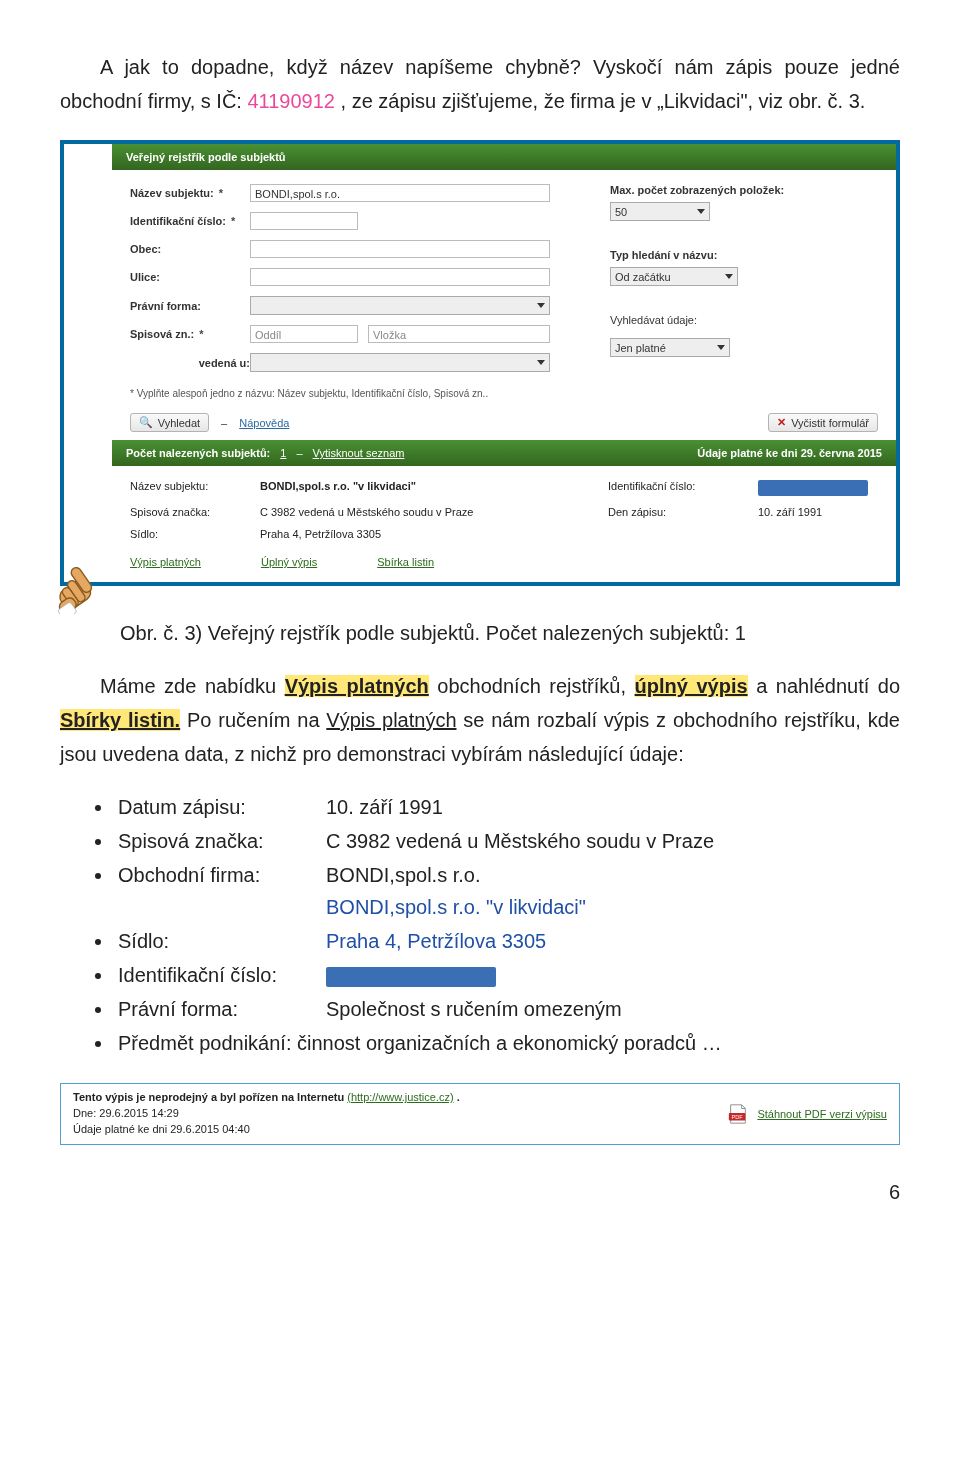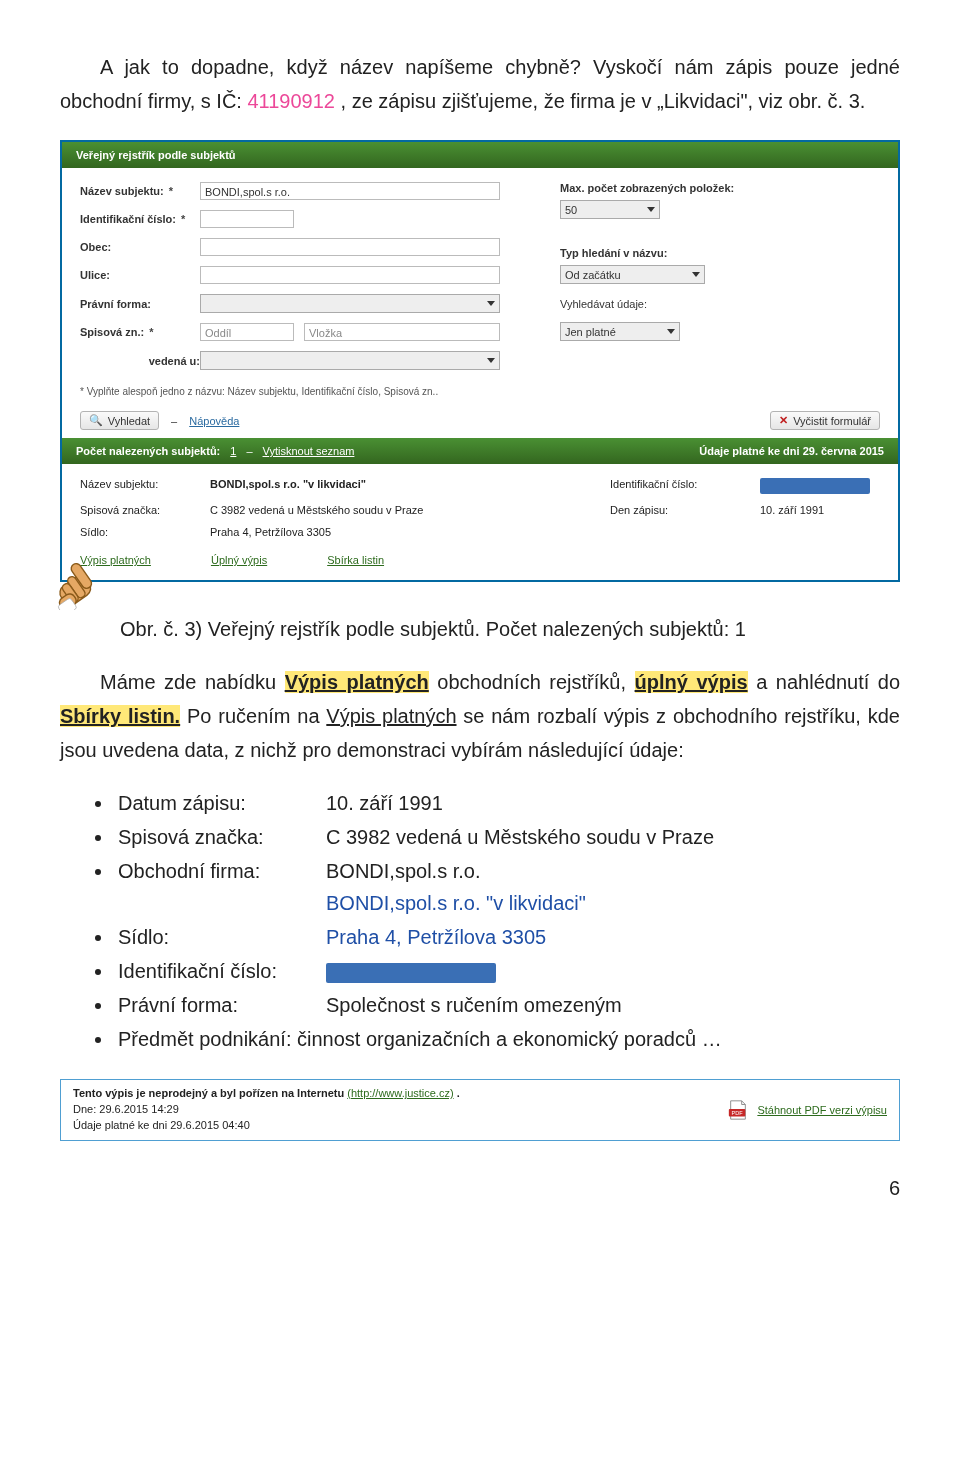--- a/index.html
+++ b/index.html
@@ -22,25 +22,26 @@
     text-align: justify;
   }
   .body-text .ic {
     color: #ec4899;
   }
   .indent {
     text-indent: 40px;
   }
   
   .panel {
-    border: 2px solid #0369a1;
+    border: 4px solid #0369a1;
     margin-top: 22px;
     font-size: 11px;
     color: #333;
     background: #fff;
+    padding-left: 48px;
   }
   .panel-header {
     background: #3d7a2a;
     background: linear-gradient(#4a9033, #33661f);
     color: #fff;
     font-weight: bold;
     padding: 7px 14px;
   }
   .panel-body {
     padding: 14px 18px 8px 18px;
@@ -69,21 +70,21 @@
   .row .field {
     height: 18px;
     border: 1px solid #bbb;
     background: #fff;
     box-sizing: border-box;
     padding: 0 4px;
     flex: 1;
     font-size: 11px;
     line-height: 18px;
   }
-  .row .field.short { width: 94px; flex: 0 0 auto; }
+  .row .field.short { width: 108px; flex: 0 0 auto; }
   .row .fields { display:flex; gap:10px; align-items:center; flex:1; }
   .select {
     height: 19px;
     border: 1px solid #aaa;
     background: #eee;
     display: inline-flex;
     align-items: center;
     justify-content: space-between;
     padding: 0 4px;
     font-size: 11px;
@@ -291,21 +292,21 @@
           </div>
         </div>
 
         <div class="col">
           <div style="font-weight:bold; margin-bottom:6px;">Max. počet zobrazených položek:</div>
           <div class="select" style="width:80px; margin-bottom:28px;">
             <span>50</span>
               <span class="caret"></span>
           </div>
           <div style="font-weight:bold; margin-bottom:6px;">Typ hledání v názvu:</div>
-          <div class="select" style="width:145px; margin-bottom:14px;">
+          <div class="select" style="width:128px; margin-bottom:28px;">
             <span>Od začátku</span>
               <span class="caret"></span>
           </div>
           <div style="font-weight:normal; margin-bottom:12px;">Vyhledávat údaje:</div>
           <div class="select" style="width:120px;">
             <span>Jen platné</span>
               <span class="caret"></span>
           </div>
         </div>
       </div>

